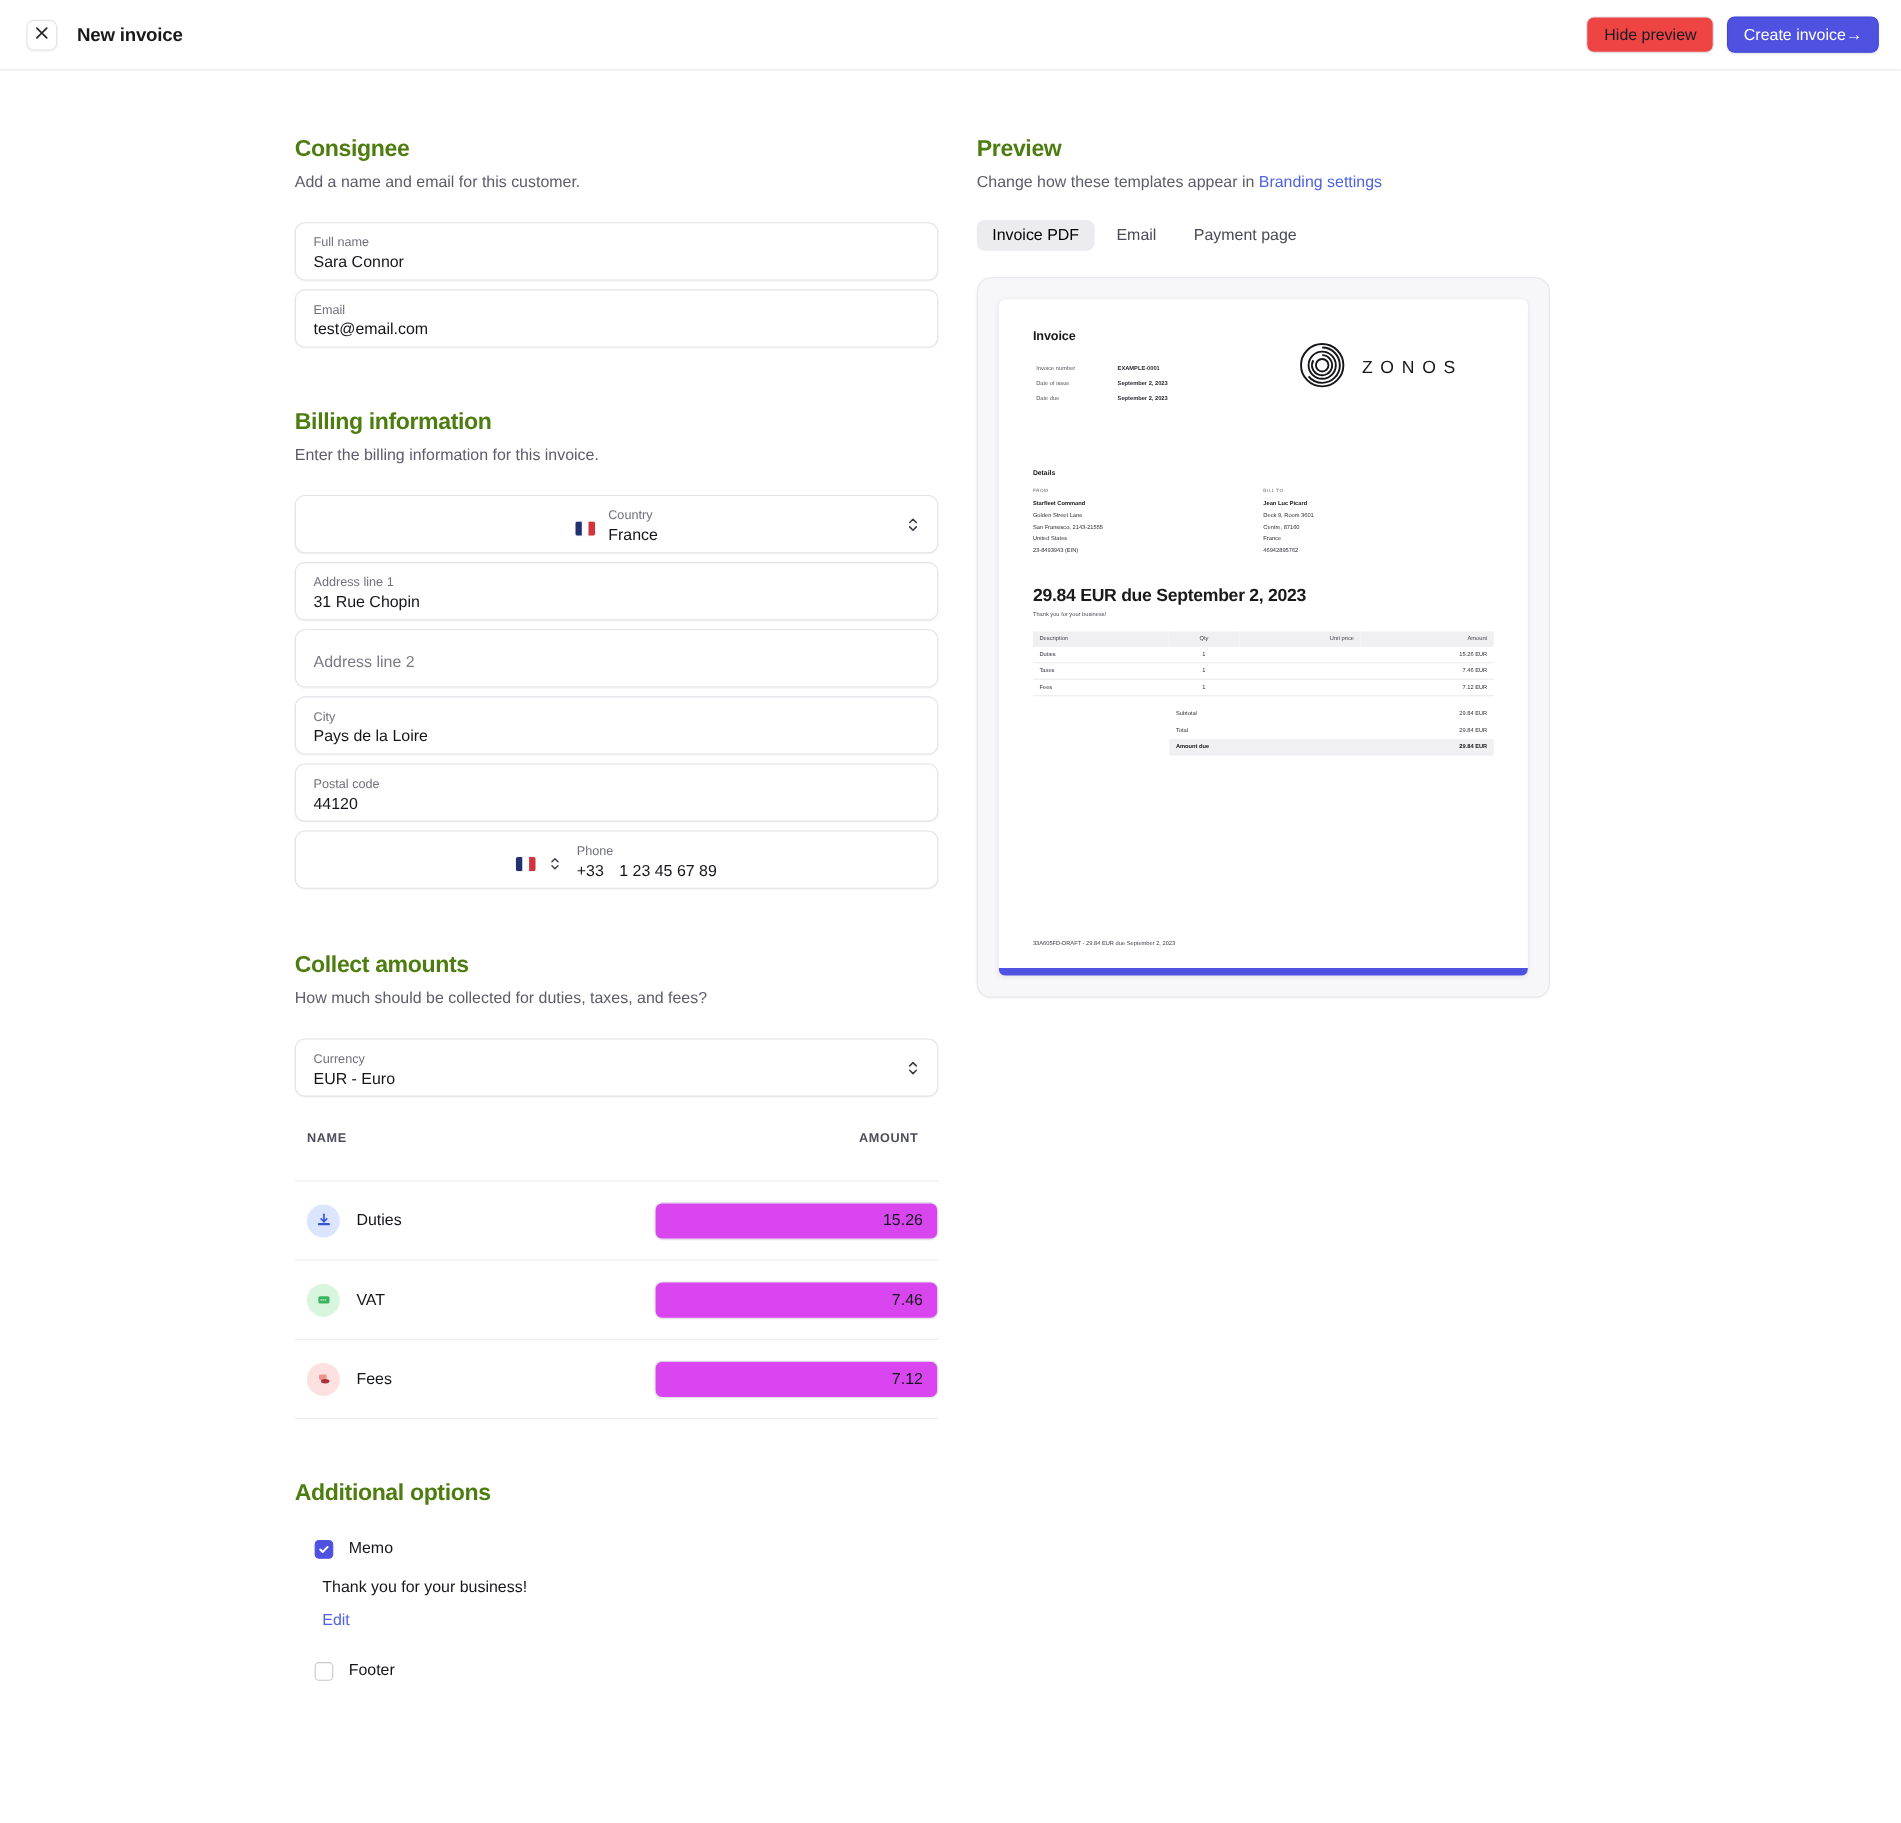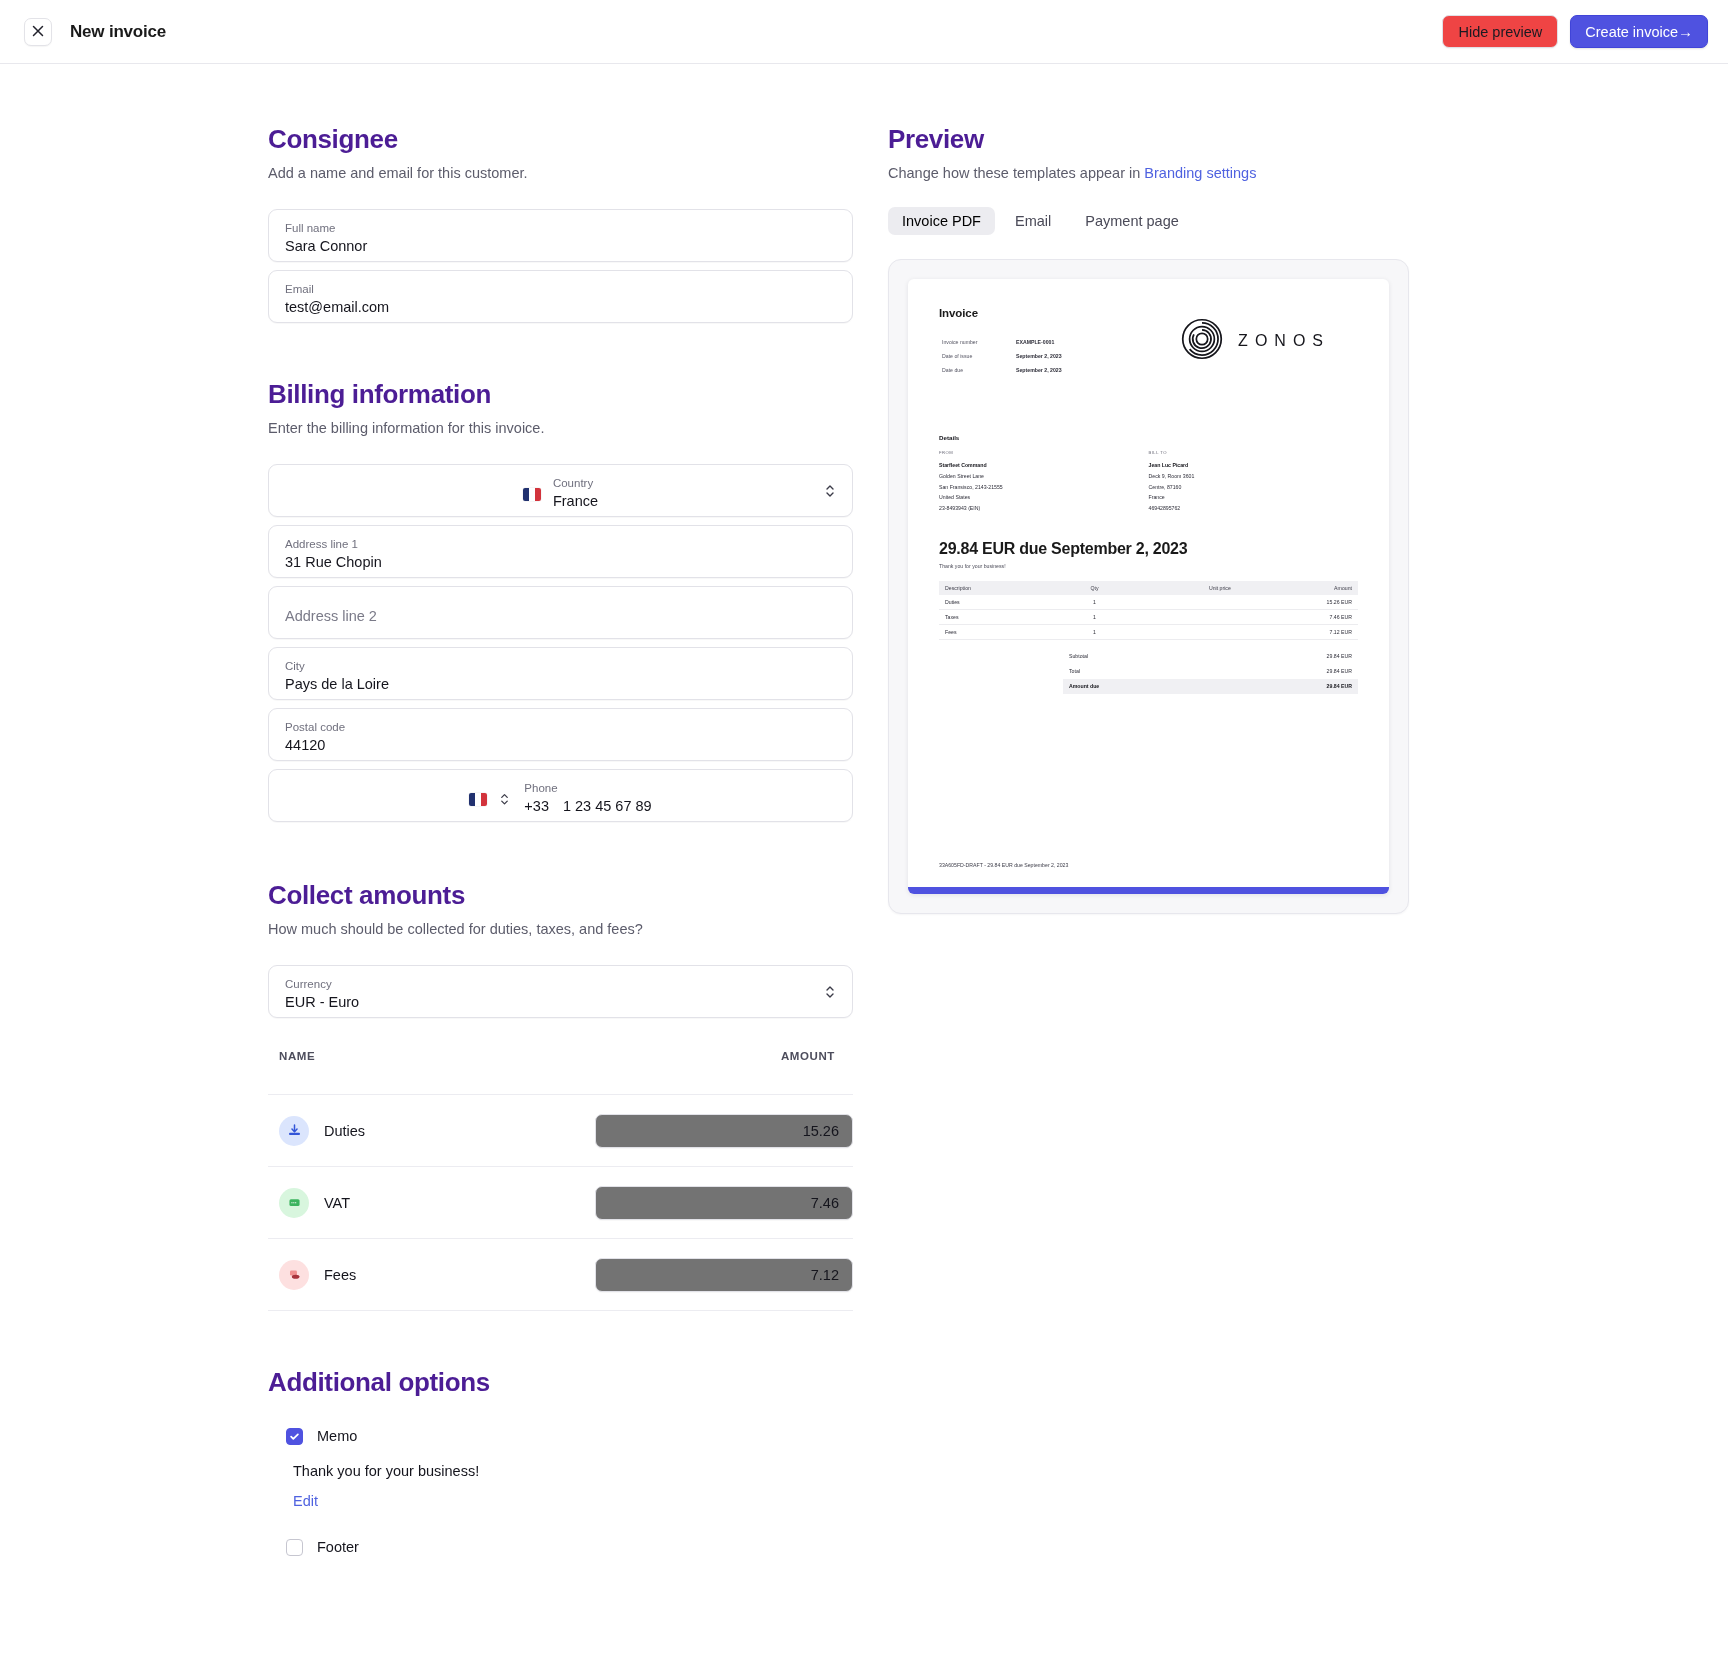--- a/index.html
+++ b/index.html
@@ -48,22 +48,22 @@
     box-shadow:0 1px 2px rgba(0,0,0,.12);
   }
   .btn-primary .arrow{ font-size:15px; line-height:1; }
 
   
   .page{ display:flex; padding:60px 0 0 0; }
   .left-col{ width:585px; margin-left:268px; }
   .right-col{ margin-left:35px; width:600px; }
 
   h2.section-title{
-    font-size:26px; font-weight:700; letter-spacing:-.35px;
-    margin:0 0 10px 0; color:#4c1d95;
+    font-size:21px; font-weight:700; letter-spacing:-.35px;
+    margin:0 0 10px 0; color:#4d7c0f;
   }
   p.section-sub{
     font-size:14.5px; color:#5c5c6b; margin:0 0 28px 0;
   }
 
   
   .field{
     border:1px solid #e2e2e8; border-radius:9px;
     background:#fff; height:53px; padding:7px 16px 0 16px;
     margin-bottom:8px; position:relative;
@@ -105,21 +105,21 @@
     height:72px; border-bottom:1px solid #ececf1; padding-left:11px;
   }
   .amt-left{ display:flex; align-items:center; gap:15px; }
   .amt-ico{
     width:30px; height:30px; border-radius:50%;
     display:flex; align-items:center; justify-content:center; flex:none;
   }
   .amt-name{ font-size:14.5px; font-weight:500; color:#15151d; }
   .amt-input{
     width:258px; height:34px; border:1px solid #e2e2e8; border-radius:7px;
-    background:#737373; display:flex; align-items:center; justify-content:flex-end;
+    background:#d946ef; display:flex; align-items:center; justify-content:flex-end;
     padding-right:13px; font-size:14.5px; color:#15151d;
     box-shadow:0 1px 1px rgba(16,24,40,.03);
   }
 
   
   .opts{ padding-top:56px; }
   .opt-row{ display:flex; align-items:flex-start; gap:14px;padding-left:18px; }
   .cbx{
     width:17px; height:17px; border-radius:4px; flex:none;
     border:1px solid #c6c6d0; background:#fff;

